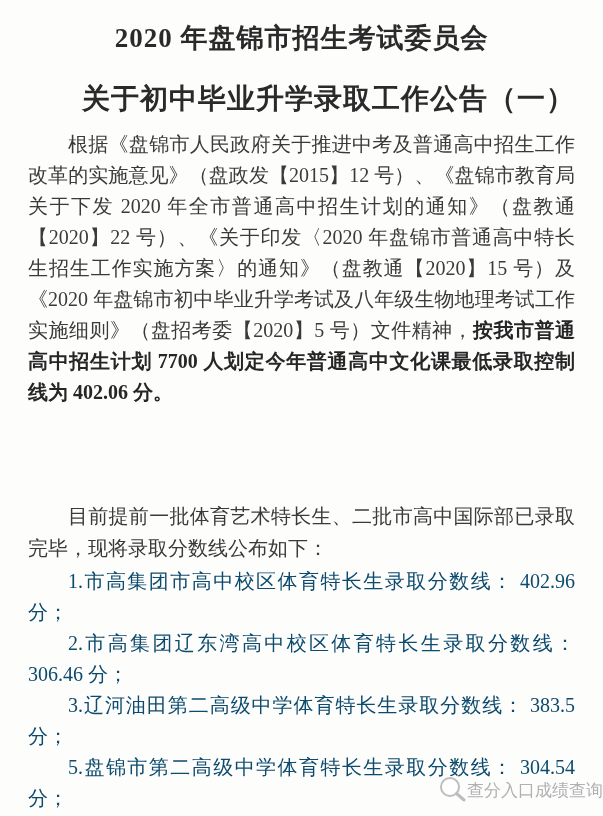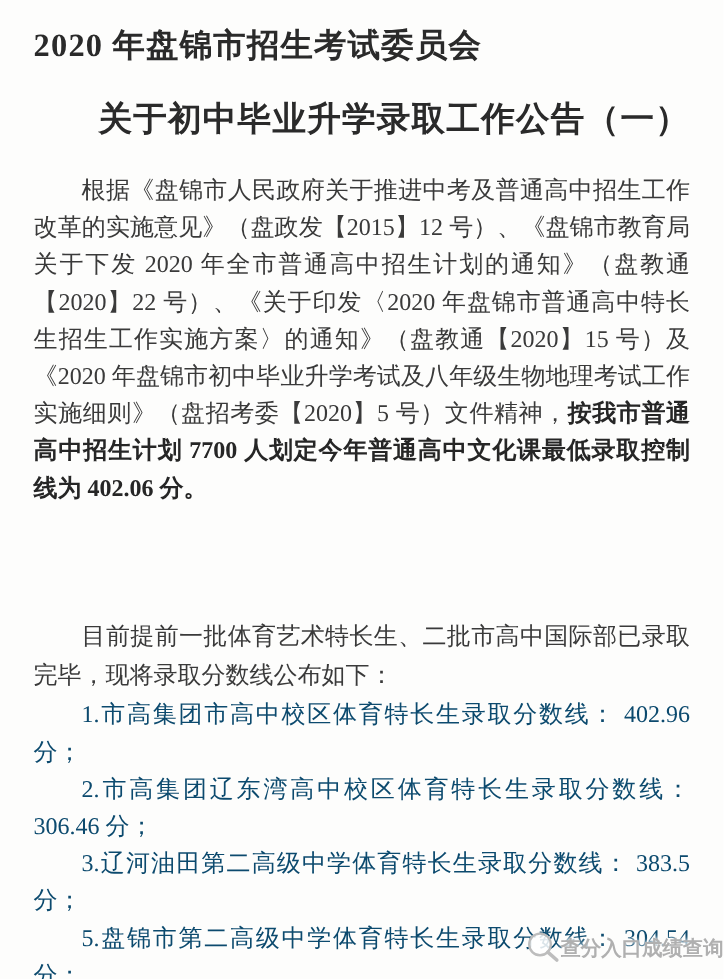--- a/index.html
+++ b/index.html
@@ -13,21 +13,21 @@
     height: 816px;
     box-sizing: border-box;
     background: #fdfdfc;
     color: #3a3a3a;
     font-family: "Liberation Serif", "DejaVu Serif", serif;
     padding: 12px 28px 0 28px;
     overflow: hidden;
   }
   .title-1 {
     margin: 8px 0 0 0;
-    text-align: left;
+    text-align: center;
     font-size: 27px;
     font-weight: 700;
     color: #2a2a2a;
     letter-spacing: 1px;
   }
   .title-2 {
     margin: 24px 0 0 0;
     text-align: right;
     font-size: 28px;
     font-weight: 700;
@@ -36,21 +36,21 @@
   }
   .para {
     font-size: 20px;
     line-height: 31px;
     margin: 0;
     text-align: justify;
     text-indent: 2em;
     color: #3a3a3a;
   }
   .intro-para {
-    margin-top: 26px;
+    margin-top: 11px;
   }
   .intro-para strong {
     font-weight: 700;
     color: #262626;
   }
   .announce-para {
     margin-top: 92px;
     line-height: 32px;
   }
   .score-list {
@@ -70,21 +70,20 @@
     top: 776px;
     display: flex;
     align-items: center;
     white-space: nowrap;
     color: #b0b0b0;
     font-family: "Liberation Sans", "DejaVu Sans", sans-serif;
     font-size: 17px;
     letter-spacing: 0px;
     text-shadow: 0 0 3px rgba(255,255,255,0.95), 0 0 5px rgba(255,255,255,0.8);
     z-index: 5;
-    font-weight: bold;
   }
   .wm-icon {
     flex: 0 0 auto;
     margin-right: 1px;
   }
 </style>
 </head>
 <body>
 
 <div class="page">

